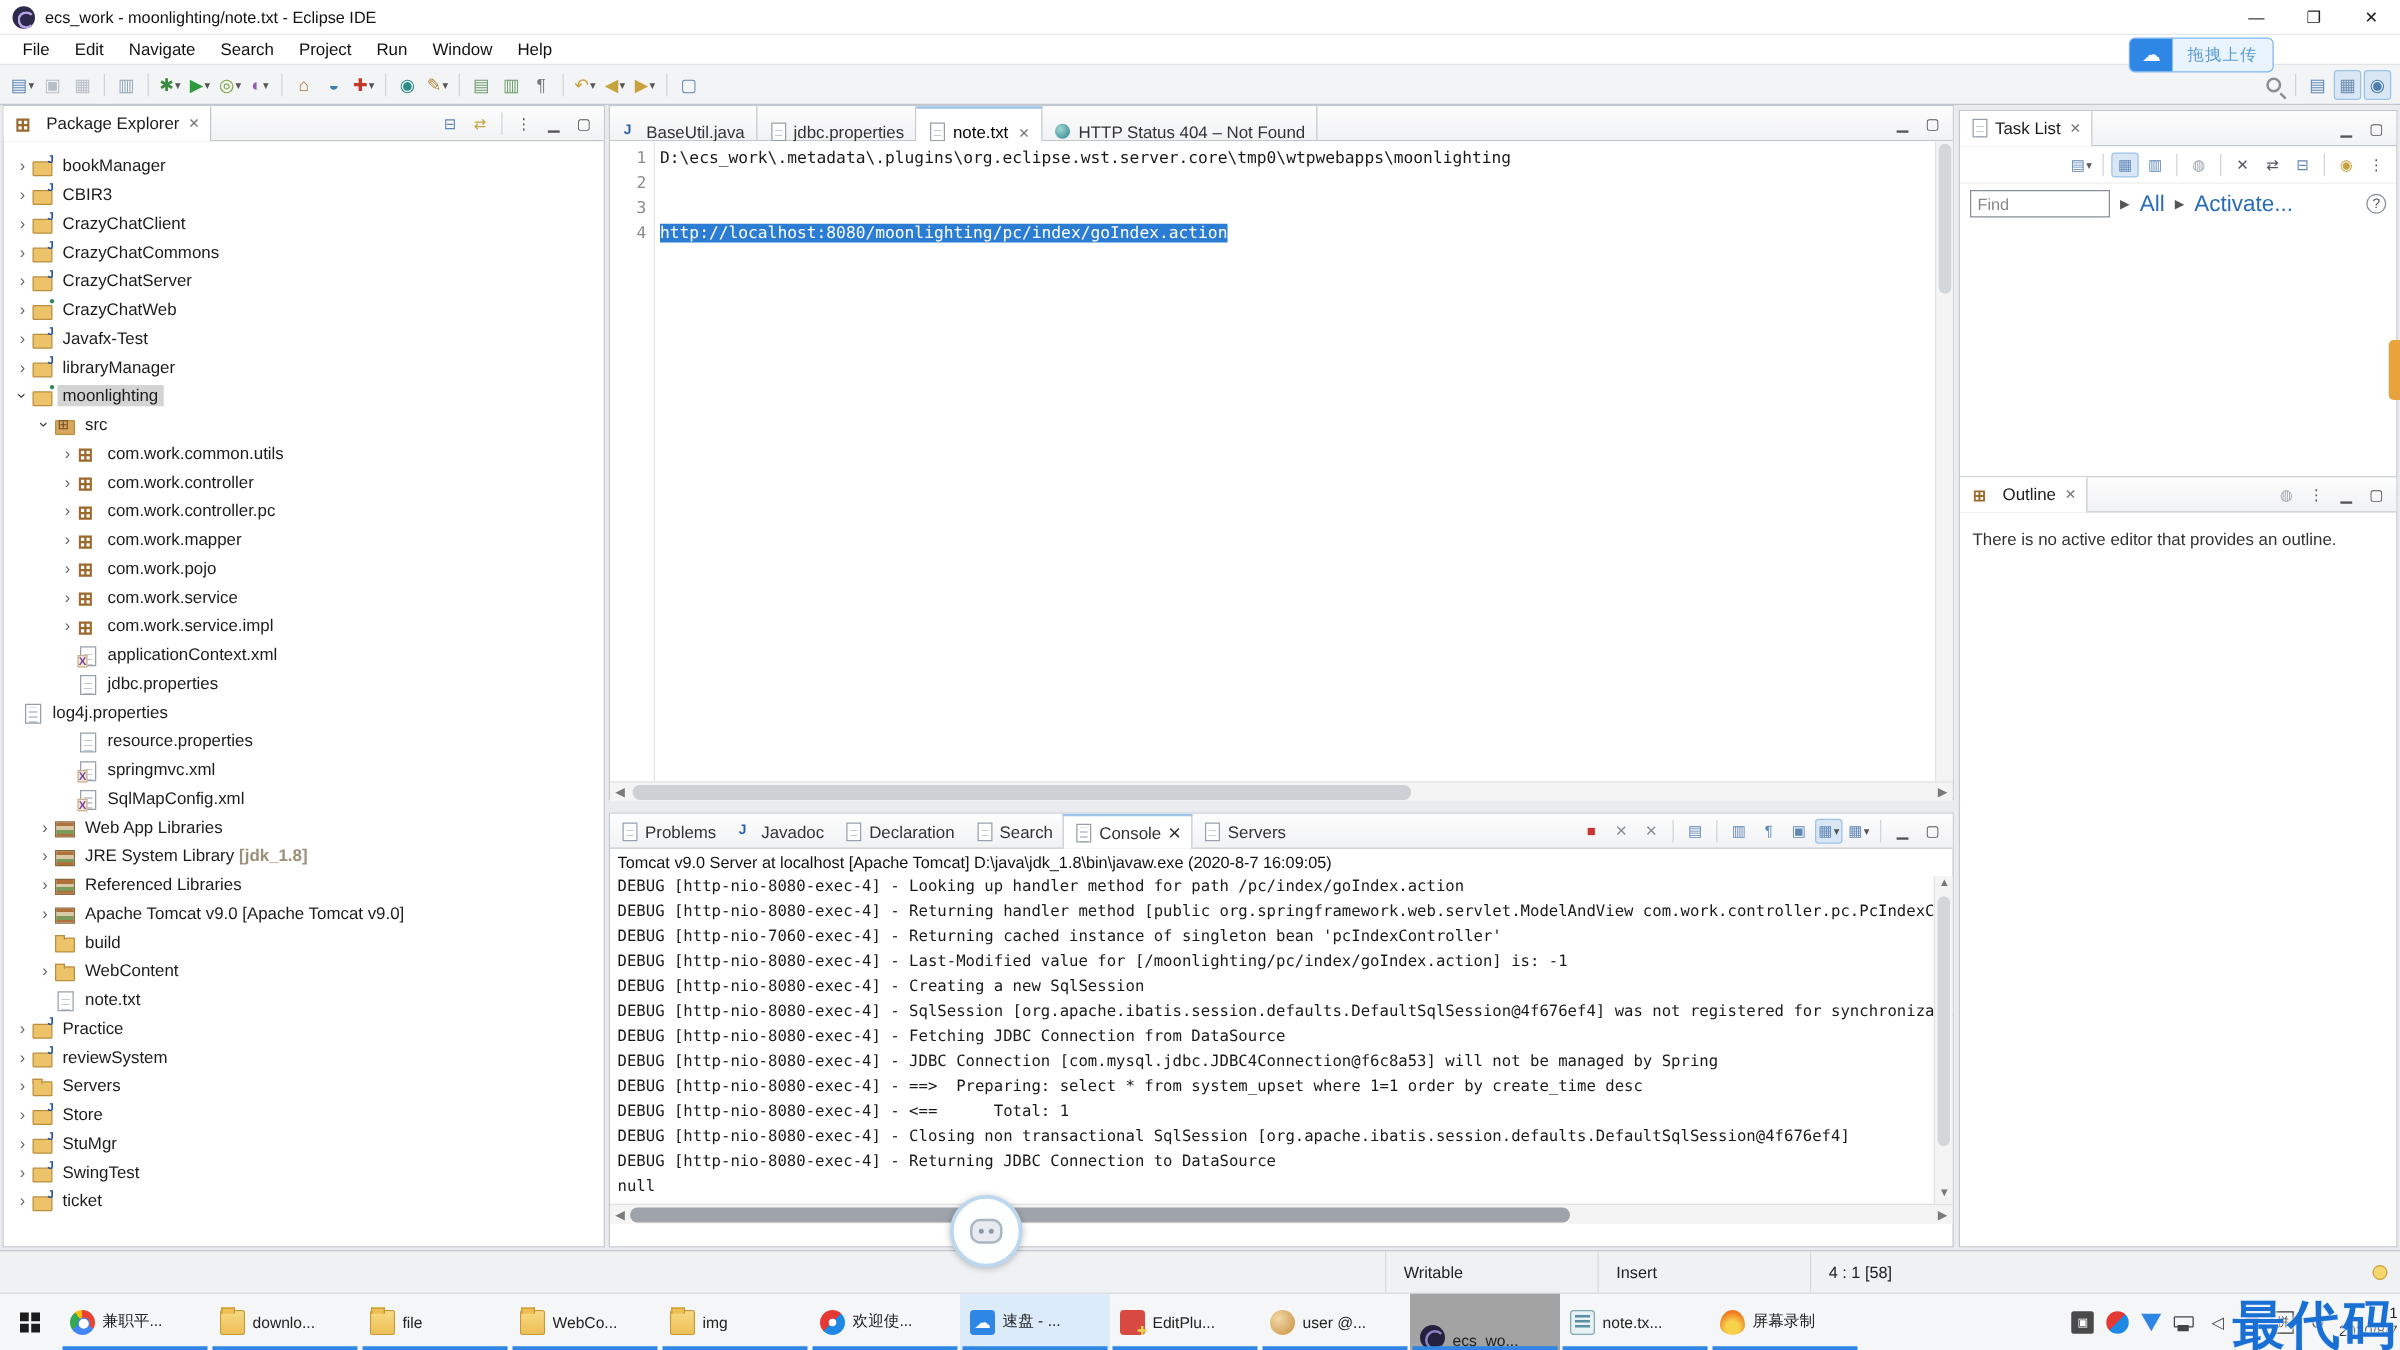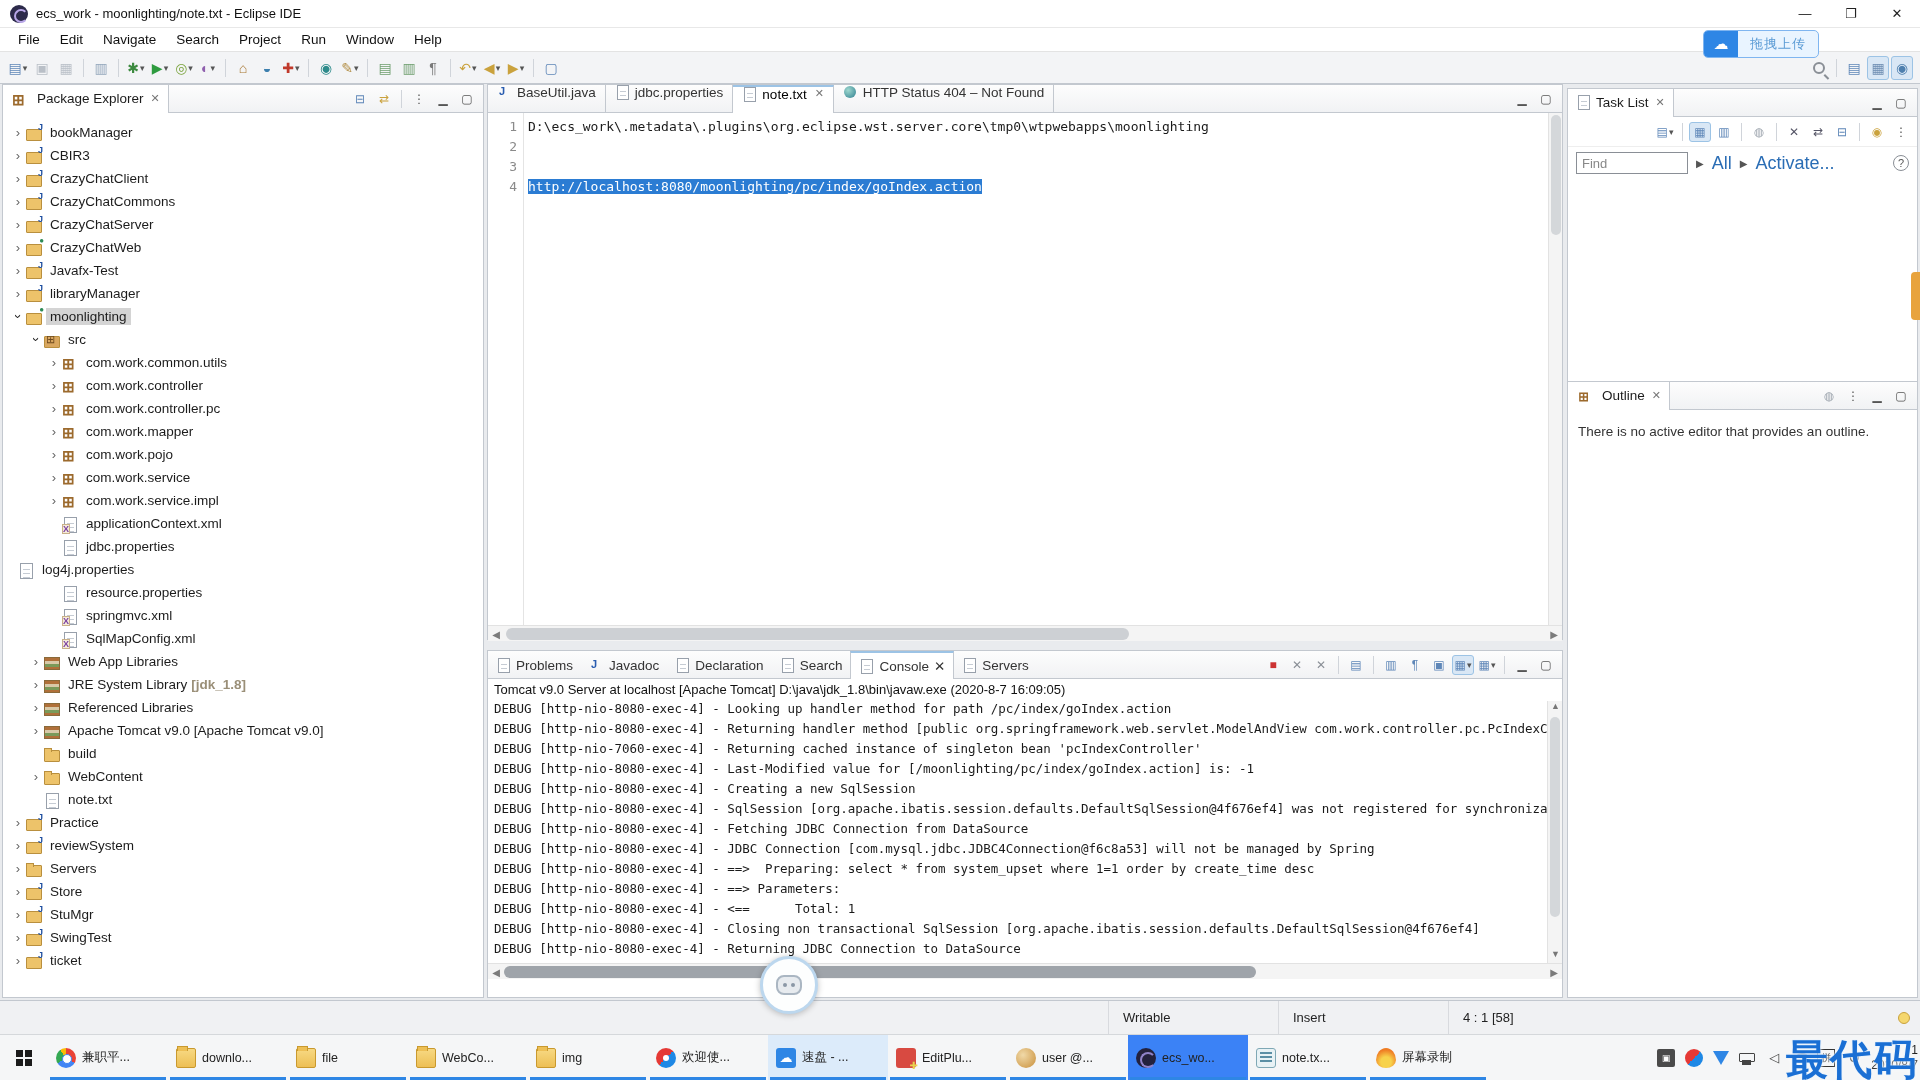--- a/index.html
+++ b/index.html
@@ -78,21 +78,21 @@
      background:#fff;border:1px solid #98a0ab;
      background-image:repeating-linear-gradient(#fff 0 3px,#c6ccd4 3px 4px);background-size:7px 100%;
      background-repeat:no-repeat;background-position:2px 2px;}
   .ti-xml::after{content:"X";position:absolute;left:1px;bottom:-2px;font-size:9px;font-weight:bold;color:#7a3fa0;background:#f4ead9;border:1px solid #c9b089;line-height:8px;}
   .ti-lib::before{content:"";position:absolute;left:1px;top:3px;width:14px;height:11px;
      background:linear-gradient(#b0703a 0 3px,#d8c9a8 3px 6px,#7a9a5a 6px 9px,#b0703a 9px 11px);
      border:1px solid #8a6a3a;}
   
   #editor{left:487px;top:0px;width:1076px;height:556px;}
   #editor-tabs{height:28px;display:flex;background:linear-gradient(#fdfdfd,#f1f2f4);border-bottom:1px solid var(--bd);}
-  .etab{height:28px;display:flex;align-items:flex-start;gap:5px;padding:0 9px;font-size:13.5px;
+  .etab{height:28px;display:flex;align-items:flex-end;gap:5px;padding:0 9px;font-size:13.5px;
         border-right:1px solid var(--bd);color:#333;}
   .etab.active{background:#fff;border-top:2px solid #9cc3e5;font-weight:normal;color:#000;}
   .etab .x{font-size:11px;color:#777;margin-left:3px;}
   .fic{width:15px;height:15px;position:relative;flex:none;display:inline-block;}
   .fic-java::before{content:"J";position:absolute;left:2px;top:0;font-size:11px;font-weight:bold;color:#2a5db0;}
   .fic-props::before,.fic-txt::before{content:"";position:absolute;left:2px;top:0;width:10px;height:13px;
       background:#fff;border:1px solid #98a0ab;background-image:repeating-linear-gradient(#fff 0 3px,#c6ccd4 3px 4px);
       background-size:6px 100%;background-repeat:no-repeat;background-position:2px 2px;}
   .fic-globe::before{content:"";position:absolute;left:1px;top:1px;width:12px;height:12px;border-radius:50%;
       background:radial-gradient(circle at 35% 35%, #9fd8cf, #2e7f8f);}
@@ -143,21 +143,21 @@
   #sb-bulb{margin-left:auto;margin-right:10px;width:12px;height:12px;border-radius:50%;
      background:#f5d76e;border:1px solid #c9a23d;}
   
   #taskbar{position:absolute;left:0;top:1034px;width:1920px;height:46px;background:#f5f6f7;
      border-top:1px solid #d5d8db;display:flex;align-items:stretch;}
   #start-btn{width:48px;display:flex;align-items:center;justify-content:center;}
   .winlogo{width:16px;height:16px;display:grid;grid-template-columns:7px 7px;grid-template-rows:7px 7px;gap:2px;}
   .winlogo i{background:#1b1b1b;}
   .tb-app{width:120px;display:flex;align-items:center;gap:6px;padding:0 8px;position:relative;font-size:12.5px;color:#222;}
   .tb-app::after{content:"";position:absolute;left:2px;right:2px;bottom:0;height:3px;background:#2e86e5;}
-  .tb-app.active{background:#3b82f6;}
+  .tb-app.active{background:#a3a3a3;align-items:flex-end;}
   .tb-app.highlight{background:#dcebfa;}
   .tb-app .lbl{white-space:nowrap;overflow:hidden;}
   .ai{width:20px;height:20px;flex:none;position:relative;border-radius:3px;}
   .ai-chrome{border-radius:50%;background:conic-gradient(#ea4335 0 33%,#4285f4 33% 66%,#34a853 66% 90%,#fbbc05 90%);}
   .ai-chrome::after{content:"";position:absolute;left:6px;top:6px;width:8px;height:8px;border-radius:50%;background:#fff;border:1px solid #4285f4;}
   .ai-folder{background:linear-gradient(#f7d983,#edbf55);border:1px solid #c9992e;border-radius:2px;}
   .ai-folder::before{content:"";position:absolute;left:0;top:-3px;width:9px;height:4px;background:#edbf55;border:1px solid #c9992e;border-bottom:none;}
   .ai-welcome{border-radius:50%;background:linear-gradient(135deg,#e53935 50%,#1e88e5 50%);}
   .ai-welcome::after{content:"";position:absolute;left:7px;top:7px;width:6px;height:6px;background:#fff;border-radius:50%;}
   .ai-sudisk{background:#2e86e5;color:#fff;display:flex;align-items:center;justify-content:center;font-size:13px;}
@@ -668,21 +668,20 @@
       <div id="console-lines">
           <div class="lline">DEBUG [http-nio-8080-exec-4] - Looking up handler method for path /pc/index/goIndex.action</div>
           <div class="lline">DEBUG [http-nio-8080-exec-4] - Returning handler method [public org.springframework.web.servlet.ModelAndView com.work.controller.pc.PcIndexController.goLogin</div>
           <div class="lline">DEBUG [http-nio-7060-exec-4] - Returning cached instance of singleton bean 'pcIndexController'</div>
           <div class="lline">DEBUG [http-nio-8080-exec-4] - Last-Modified value for [/moonlighting/pc/index/goIndex.action] is: -1</div>
           <div class="lline">DEBUG [http-nio-8080-exec-4] - Creating a new SqlSession</div>
           <div class="lline">DEBUG [http-nio-8080-exec-4] - SqlSession [org.apache.ibatis.session.defaults.DefaultSqlSession@4f676ef4] was not registered for synchronization because sync</div>
           <div class="lline">DEBUG [http-nio-8080-exec-4] - Fetching JDBC Connection from DataSource</div>
           <div class="lline">DEBUG [http-nio-8080-exec-4] - JDBC Connection [com.mysql.jdbc.JDBC4Connection@f6c8a53] will not be managed by Spring</div>
           <div class="lline">DEBUG [http-nio-8080-exec-4] - ==&gt;  Preparing: select * from system_upset where 1=1 order by create_time desc</div>
-          <div class="lline">DEBUG [http-nio-8080-exec-4] - ==&gt; Parameters: </div>
           <div class="lline">DEBUG [http-nio-8080-exec-4] - &lt;==      Total: 1</div>
           <div class="lline">DEBUG [http-nio-8080-exec-4] - Closing non transactional SqlSession [org.apache.ibatis.session.defaults.DefaultSqlSession@4f676ef4]</div>
           <div class="lline">DEBUG [http-nio-8080-exec-4] - Returning JDBC Connection to DataSource</div>
           <div class="lline">null</div>
         </div>
       <div id="console-vscroll">
         <span class="arr" style="top:0;">▲</span>
         <span class="thumb"></span>
         <span class="arr" style="bottom:0;">▼</span>
       </div>

